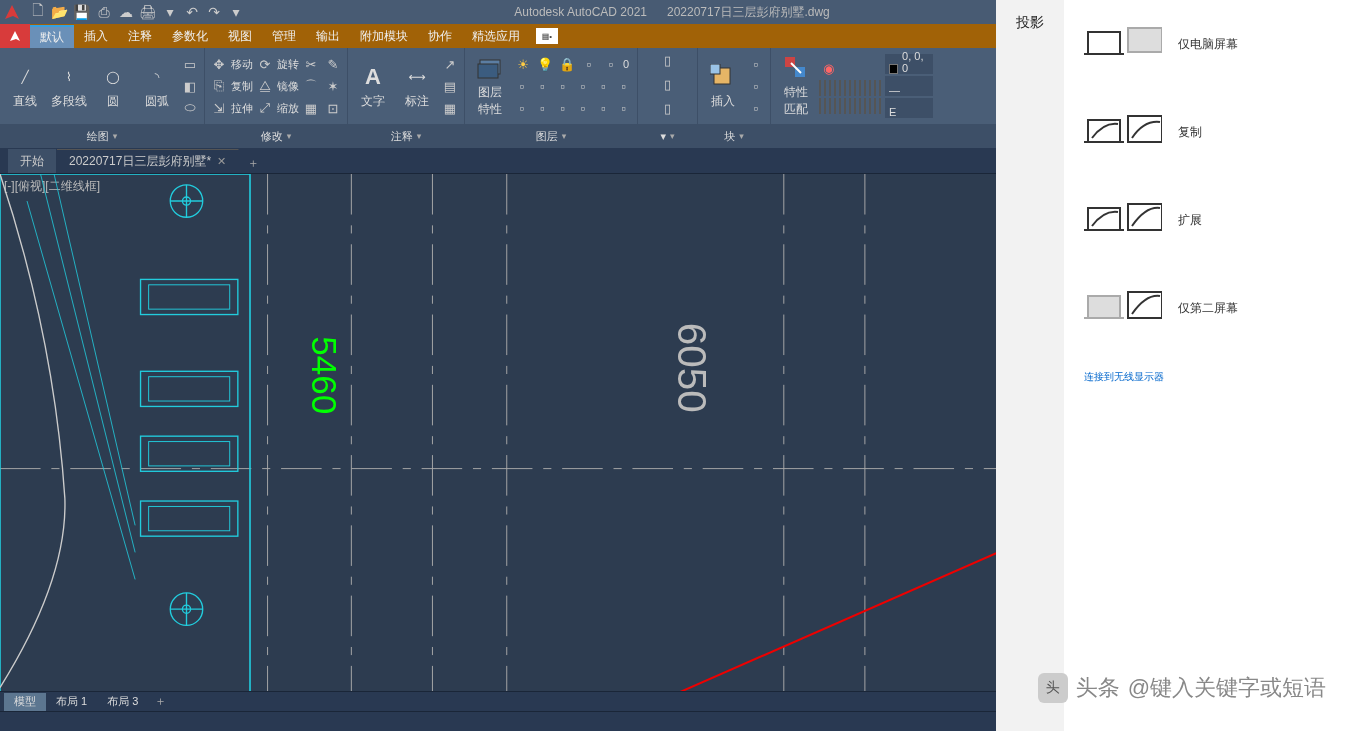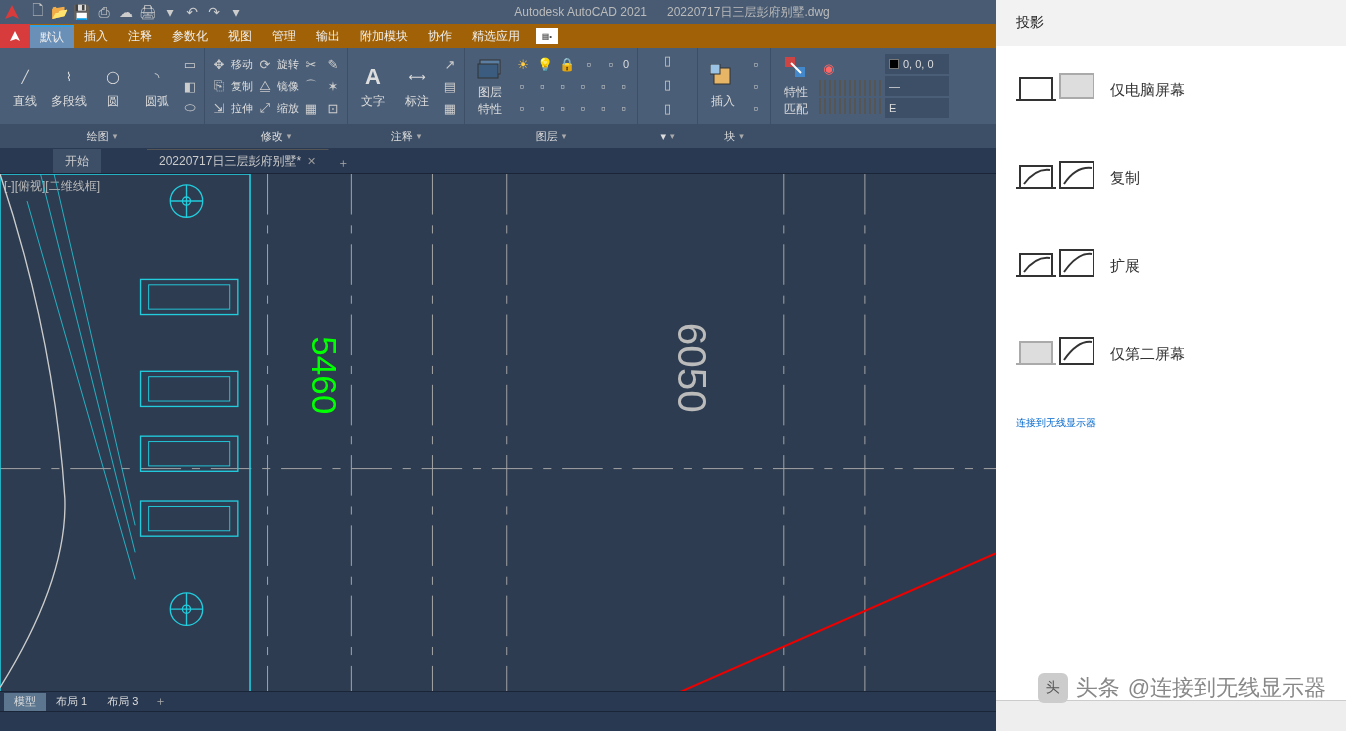--- a/index.html
+++ b/index.html
@@ -20,44 +20,44 @@
 .panel-body { flex: 1; display: flex; align-items: center; padding: 2px 4px; gap: 2px; }
 .panel-title { height: 24px; background: #3d4f67; font-size: 11px; color: #ddd; display: flex; align-items: center; justify-content: center; gap: 4px; }
 .panel-title::after { content: "▾"; font-size: 9px; color: #aaa; }
 .big-btn { display: flex; flex-direction: column; align-items: center; justify-content: center; width: 42px; gap: 2px; color: #ddd; }
 .big-btn .ico { width: 28px; height: 28px; display: flex; align-items: center; justify-content: center; }
 .small-grid { display: flex; flex-direction: column; gap: 2px; }
 .small-row { display: flex; gap: 2px; align-items: center; }
 .sm-btn { width: 20px; height: 20px; display: flex; align-items: center; justify-content: center; color: #ccc; font-size: 13px; }
 .sm-label { font-size: 11px; color: #ddd; white-space: nowrap; }
 .layer-swatch { width: 10px; height: 10px; background: #000; border: 1px solid #777; display: inline-block; margin-right: 4px; }
-.layer-sel { height: 20px; background: #3d4f67; display: flex; align-items: center; padding: 0 4px; font-size: 11px; width: 64px; }
+.layer-sel { height: 20px; background: #3d4f67; display: flex; align-items: flex-end; padding: 0 4px; font-size: 11px; width: 48px; }
 .doc-tabs { height: 26px; background: #293952; display: flex; align-items: end; padding-left: 8px; gap: 0; border-bottom: 1px solid #1a2638; }
-.doc-tab { height: 24px; padding: 0 12px; display: flex; align-items: center; gap: 6px; color: #ccc; font-size: 12px; background: #3d4f67; border-right: 1px solid #293952; margin-left: 45px; }
+.doc-tab { height: 24px; padding: 0 12px; display: flex; align-items: center; gap: 6px; color: #ccc; font-size: 12px; background: #3d4f67; border-right: 1px solid #293952; }
 .doc-tab.active { background: #293952; border-top: 1px solid #555; }
 .doc-tab .x { color: #999; font-size: 11px; }
 .add-tab { width: 20px; height: 20px; display: flex; align-items: center; justify-content: center; color: #aaa; margin-left: 4px; }
 .workspace { position: relative; height: calc(100% - 24px - 24px - 100px - 26px - 20px - 20px); background: #2d3c50; overflow: hidden; }
 .viewport-label { position: absolute; top: 4px; left: 4px; color: #bbb; font-size: 12px; }
 .cad-svg { position: absolute; inset: 0; }
 .dim-text { fill: #00ff00; font-size: 26px; font-family: Arial; writing-mode: vertical-rl; }
 .dim-text2 { fill: #bbb; font-size: 30px; font-family: Arial; writing-mode: vertical-rl; }
 .layout-tabs { height: 20px; background: #293952; display: flex; align-items: center; padding-left: 4px; gap: 0; border-top: 1px solid #1a2638; }
 .layout-tab { padding: 0 10px; height: 18px; display: flex; align-items: center; color: #ddd; font-size: 11px; }
 .layout-tab.active { background: #5c7690; }
 .layout-add { padding: 0 6px; color: #aaa; }
 .statusbar { height: 20px; background: #293952; display: flex; align-items: center; justify-content: flex-end; padding-right: 6px; gap: 4px; border-top: 1px solid #1a2638; }
 .status-btn { width: 20px; height: 16px; display: flex; align-items: center; justify-content: center; color: #ccc; font-size: 11px; }
 .status-pill { background: #5c7690; padding: 1px 6px; font-size: 10px; border-radius: 2px; }
 
 
-.proj-panel { position: absolute; top: 0; right: 0; width: 350px; height: 100%; background: #f2f2f2; color: #222; display: flex; flex-direction: column; }
+.proj-panel { position: absolute; top: 0; right: 0; width: 350px; height: 100%; background: #f2f2f2; color: #222; display: flex; flex-direction: row; }
 .proj-title { padding: 14px 20px; font-size: 14px; font-weight: 400; background: #f2f2f2; }
 .proj-list { flex: 1; background: #fff; }
-.proj-item { display: flex; align-items: center; gap: 16px; padding: 24px 20px; font-size: 15px; color: #333; }
+.proj-item { display: flex; align-items: center; gap: 16px; padding: 24px 20px; font-size: 12px; color: #333; }
 .proj-item svg { flex: 0 0 auto; }
 .proj-link { padding: 18px 20px; color: #0066cc; font-size: 10px; cursor: pointer; }
 .bottom-strip { height: 31px; background: #eee; border-top: 1px solid #ccc; }
 
 .watermark { position: absolute; right: 20px; bottom: 28px; font-size: 22px; color: #888; display: flex; align-items: center; gap: 8px; }
 .watermark .logo { width: 30px; height: 30px; border-radius: 6px; background: #ccc; display: flex; align-items: center; justify-content: center; font-size: 14px; color: #555; }
 
 .red-arrow { position: absolute; top: 350px; left: 630px; pointer-events: none; }
 
 .prop-grid { height: 16px; background: repeating-linear-gradient(90deg, #555 0 2px, transparent 2px 5px); width: 64px; }
@@ -454,14 +454,14 @@
       <span>仅第二屏幕</span>
     </div>
     <div class="proj-link">连接到无线显示器</div>
   </div>
   <div class="bottom-strip"></div>
 </div>
 
 <div class="watermark">
   <div class="logo">头</div>
   <span>头条</span>
-  <span>@连接到无线显示器</span>
+  <span>@键入关键字或短语</span>
 </div>
 
 </body></html>

